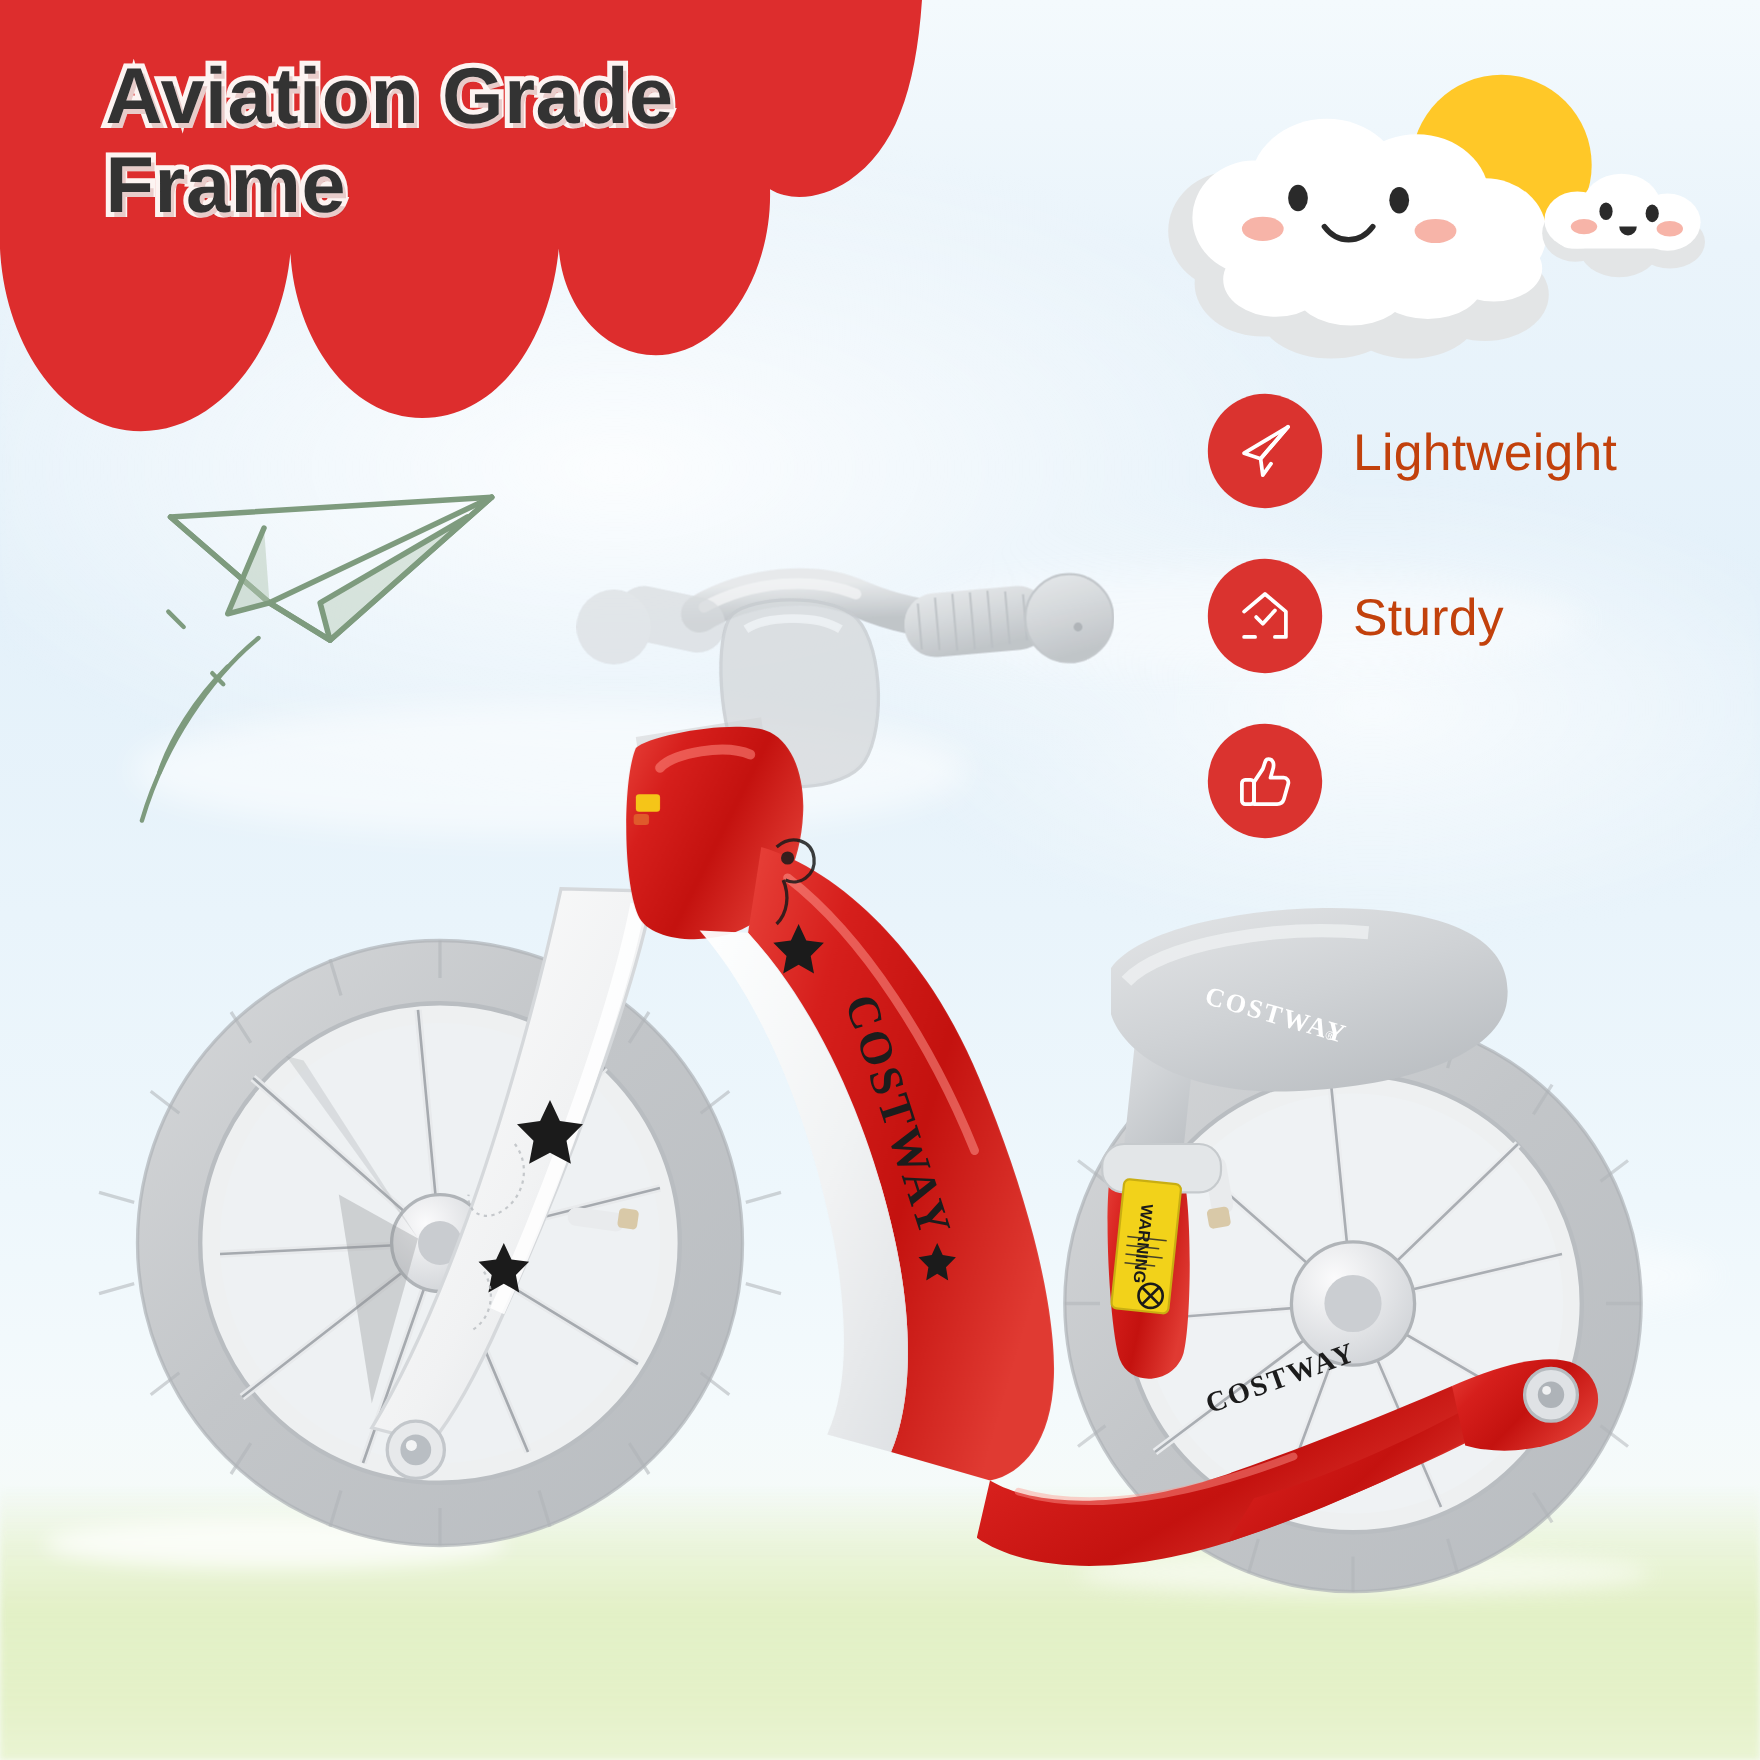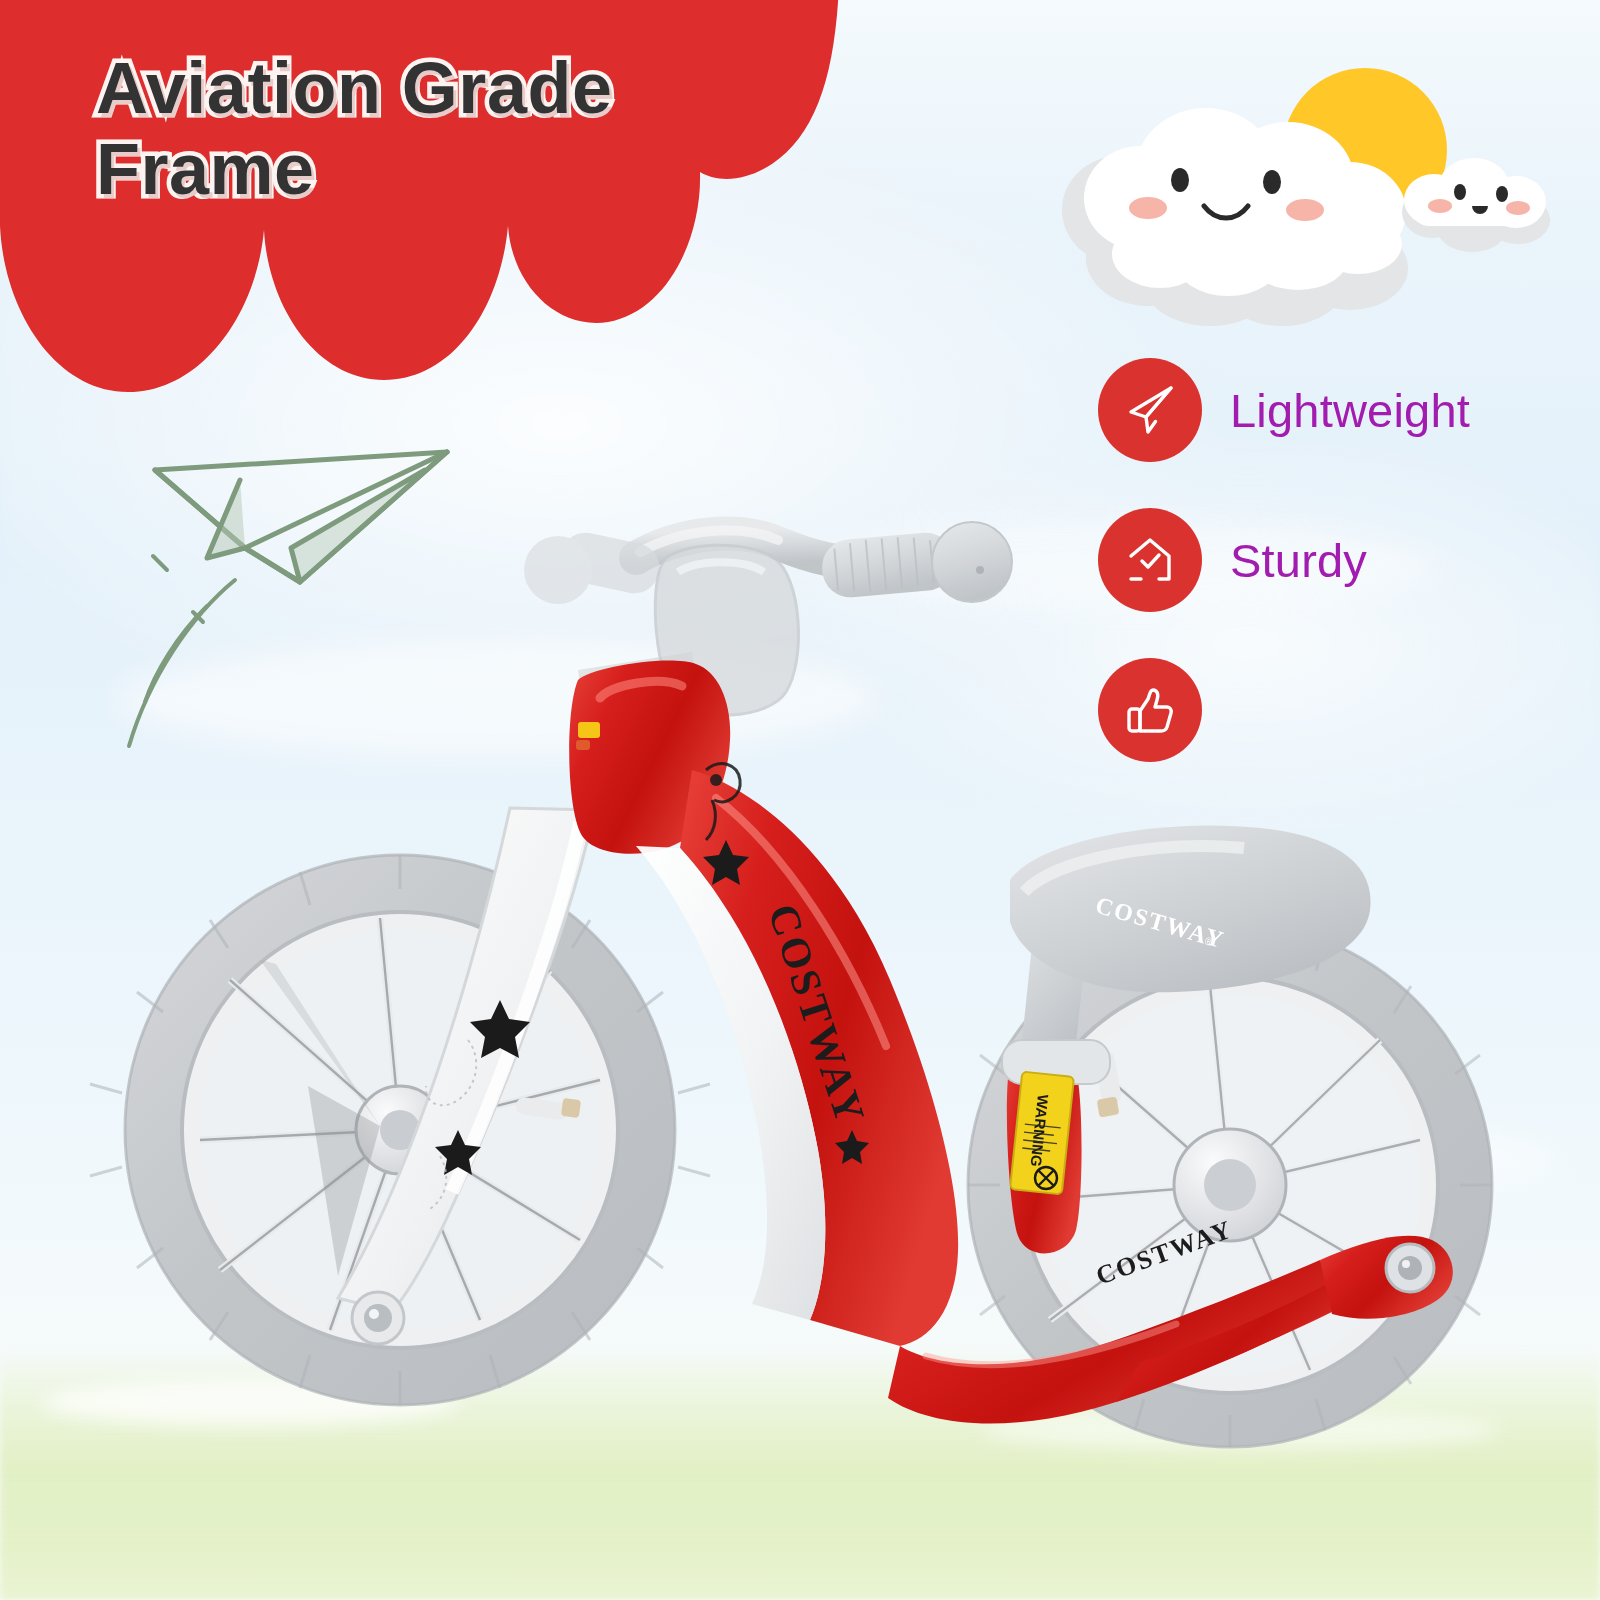--- a/index.html
+++ b/index.html
@@ -101,21 +101,21 @@
   .feature-row { display: flex; align-items: center; gap: 28px; }
   .feature-badge {
     width: 104px; height: 104px; border-radius: 50%;
     background: #da332f;
     display: flex; align-items: center; justify-content: center;
     flex: 0 0 auto;
   }
   .feature-badge svg { display:block; }
   .feature-label {
     font-size: 47px;
-    color: #a21caf;
+    color: #c2410c;
     letter-spacing: .2px;
     white-space: nowrap;
   }
 
   
   .bike { position: absolute; left: 80px; top: 440px; width: 1420px; height: 1080px; }
   .bike svg { display: block; width: 100%; height: 100%; }
 </style>
 </head>
 <body>

